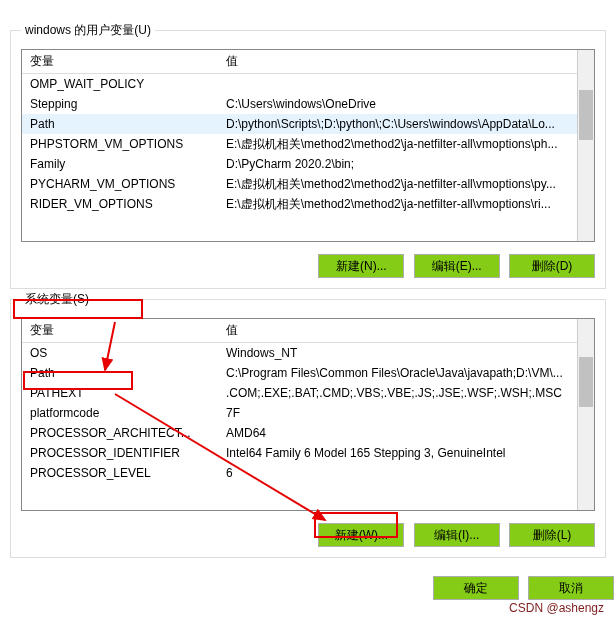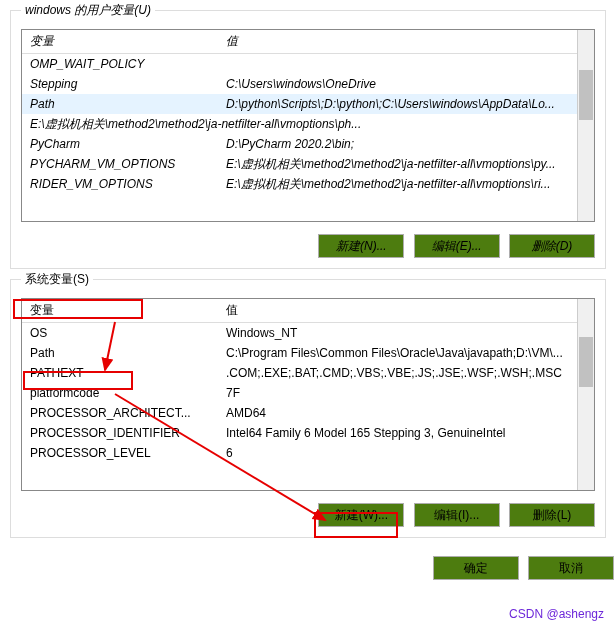--- a/index.html
+++ b/index.html
@@ -11,54 +11,55 @@
 .table-vsb { width: 17px; background: #f0f0f0; border-left: 1px solid #ccc; position: relative; }
 .table-vsb .vthumb { position: absolute; left: 1px; right: 1px; background: #c1c1c1; }
 .table-header { display: flex; border-bottom: 1px solid #ddd; height: 24px; align-items: center; }
 .th { padding: 4px 8px; font-size: 12px; }
 .col-var { width: 196px; }
 .col-val { flex: 1; }
 .row { display: flex; height: 20px; align-items: center; }
 .row .cell { padding: 1px 8px; white-space: nowrap; overflow: hidden; text-overflow: ellipsis; font-size: 12px; }
 .row.selected { background: #e5f3ff; }
 .btn-row { text-align: right; margin-top: 12px; }
-.btn { display: inline-block; min-width: 86px; height: 24px; line-height: 22px; text-align: center; border: 1px solid #adadad; background: #4d7c0f; font-size: 12px; margin-left: 6px; cursor: pointer; }
+.btn { display: inline-block; min-width: 86px; height: 24px; line-height: 22px; text-align: center; border: 1px solid #adadad; background: #84cc16; font-size: 12px; margin-left: 6px; cursor: pointer; }
 .dialog-btns { text-align: right; margin: 18px 2px 0 0; }
-.watermark { position: absolute; right: 12px; bottom: 6px; color: #6d28d9; font-size: 12px; pointer-events: none; }
+.watermark { position: absolute; right: 12px; bottom: 12px; color: #7f1d1d; font-size: 12px; pointer-events: none; }
 .overlay { position: absolute; pointer-events: none; }
 .redbox { border: 2px solid #e60000; }
 svg.arrow { position: absolute; pointer-events: none; }
 </style>
 </head>
 <body>
 
-<div class="group" style="margin-top:10px;font-style:italic;">
+<div class="group" style="margin-top:30px;">
   <span class="group-title">windows 的用户变量(U)</span>
   <div class="table-wrap">
     <div class="table-body">
       <div class="table-header">
         <div class="th col-var">变量</div>
         <div class="th col-val">值</div>
       </div>
       <div class="row">
           <div class="cell col-var">OMP_WAIT_POLICY</div>
         </div>
       <div class="row">
           <div class="cell col-var">Stepping</div>
           <div class="cell col-val">C:\Users\windows\OneDrive</div>
         </div>
       <div class="row selected">
           <div class="cell col-var">Path</div>
           <div class="cell col-val">D:\python\Scripts\;D:\python\;C:\Users\windows\AppData\Lo...</div>
         </div>
       <div class="row">
+          <div class="cell col-var">PHPSTORM_VM_OPTIONS</div>
           <div class="cell col-val">E:\虚拟机相关\method2\method2\ja-netfilter-all\vmoptions\ph...</div>
         </div>
       <div class="row">
-          <div class="cell col-var">PyCharm</div>
+          <div class="cell col-var">Family</div>
           <div class="cell col-val">D:\PyCharm 2020.2\bin;</div>
         </div>
       <div class="row">
           <div class="cell col-var">PYCHARM_VM_OPTIONS</div>
           <div class="cell col-val">E:\虚拟机相关\method2\method2\ja-netfilter-all\vmoptions\py...</div>
         </div>
       <div class="row">
           <div class="cell col-var">RIDER_VM_OPTIONS</div>
           <div class="cell col-val">E:\虚拟机相关\method2\method2\ja-netfilter-all\vmoptions\ri...</div>
         </div>

